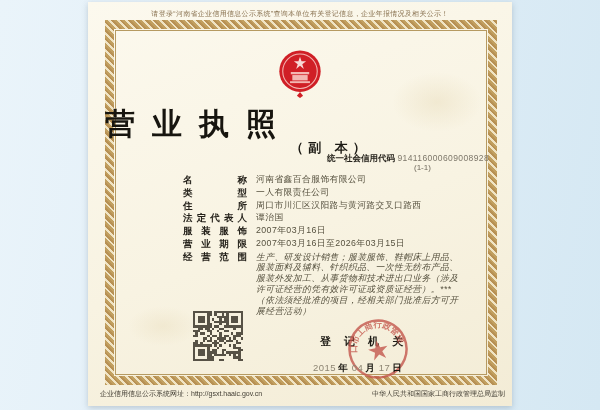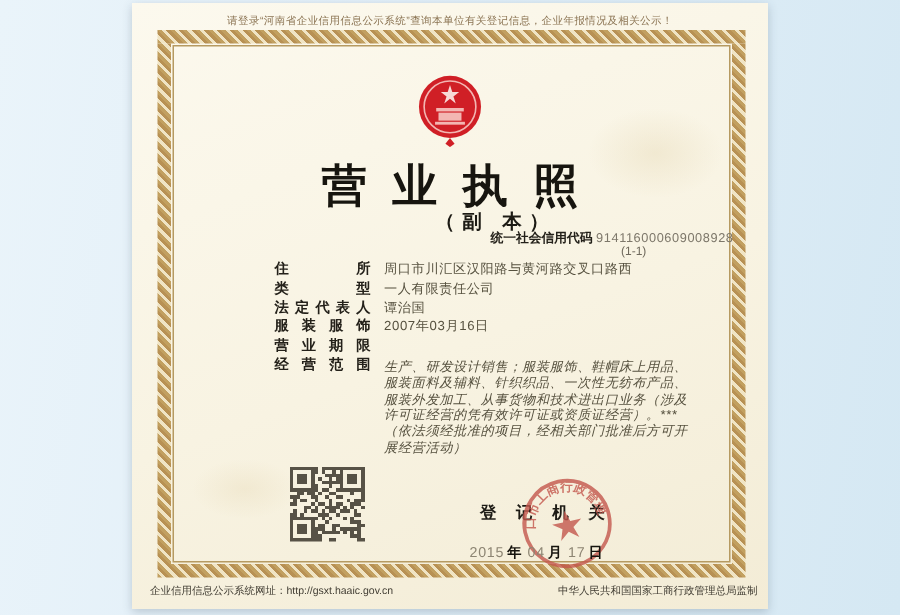--- a/index.html
+++ b/index.html
@@ -28,21 +28,21 @@
   .frame{
     position:absolute;left:105px;top:20px;width:392px;height:365px;box-sizing:border-box;
     border:9px solid transparent;
     border-image:repeating-linear-gradient(45deg,#c2a060 0 2px,#f0e4c4 2px 4px,#b89154 4px 6px) 9;
   }
   .frame::after{content:"";position:absolute;inset:1px;border:1px solid #b69a61;}
   
   .emblem{position:absolute;left:277px;top:49px;width:46px;height:48px;}
   
   .title{
-    position:absolute;left:88px;top:104px;width:424px;text-align:center;
+    position:absolute;left:88px;top:104px;width:424px;text-align:left;
     font-size:30px;font-weight:bold;color:#17150f;letter-spacing:17px;text-indent:17px;
     font-family:"Liberation Serif","DejaVu Serif",serif;
   }
   .subtitle{
     position:absolute;left:88px;top:139px;width:480px;text-align:center;
     font-size:13px;font-weight:bold;color:#1c1a14;letter-spacing:5px;text-indent:5px;
   }
   .credit-line{position:absolute;left:295px;top:153px;font-size:8.5px;white-space:nowrap;margin-left:32px;}
   .credit-label{font-weight:bold;color:#24211a;}
   .credit-code{color:#7d776a;letter-spacing:.4px;}
@@ -108,37 +108,42 @@
   <div class="subtitle">（副 本）</div>
 
   <div class="credit-line">
     <span class="credit-label">统一社会信用代码</span>
     <span class="credit-code">914116000609008928</span>
   </div>
   <div class="page-no">(1-1)</div>
 
   <div class="fields">
     <div class="frow">
+      <span class="f-label">名称</span>
+      <span class="f-value">河南省鑫百合服饰有限公司</span>
+    </div>
+    <div class="frow">
+      <span class="f-label">类型</span>
+      <span class="f-value">一人有限责任公司</span>
+    </div>
+    <div class="frow">
       <span class="f-label">住所</span>
       <span class="f-value">周口市川汇区汉阳路与黄河路交叉口路西</span>
     </div>
     <div class="frow">
-      <span class="f-label">类型</span>
-      <span class="f-value">一人有限责任公司</span>
-    </div>
-    <div class="frow">
       <span class="f-label">法定代表人</span>
       <span class="f-value">谭治国</span>
     </div>
     <div class="frow">
       <span class="f-label">服装服饰</span>
       <span class="f-value">2007年03月16日</span>
     </div>
     <div class="frow">
       <span class="f-label">营业期限</span>
+      <span class="f-value">2007年03月16日至2026年03月15日</span>
     </div>
     <div class="frow">
       <span class="f-label">经营范围</span>
       <span class="f-value block">生产、研发设计销售；服装服饰、鞋帽床上用品、服装面料及辅料、针织织品、一次性无纺布产品、服装外发加工、从事货物和技术进出口业务（涉及许可证经营的凭有效许可证或资质证经营）。***（依法须经批准的项目，经相关部门批准后方可开展经营活动）</span>
     </div>
   </div>
 
   <div class="qr">
     <svg id="qr-svg" viewBox="0 0 21 21">
         <rect x="0" y="0" width="1" height="1" fill="#3c372c"></rect>

